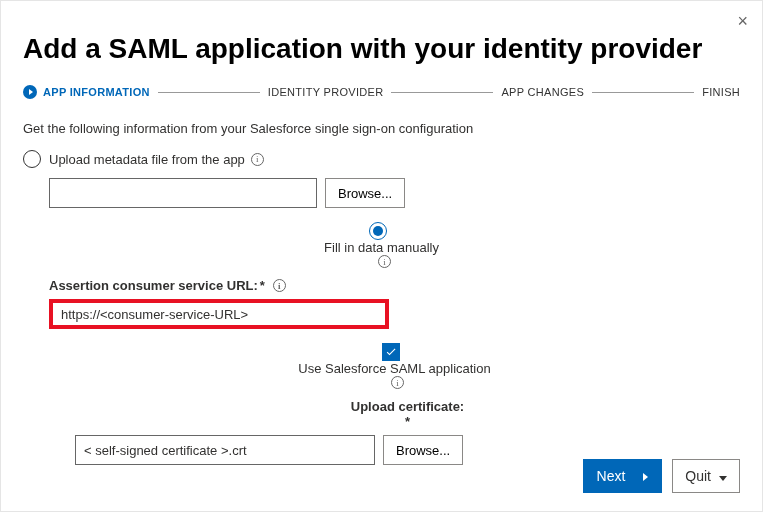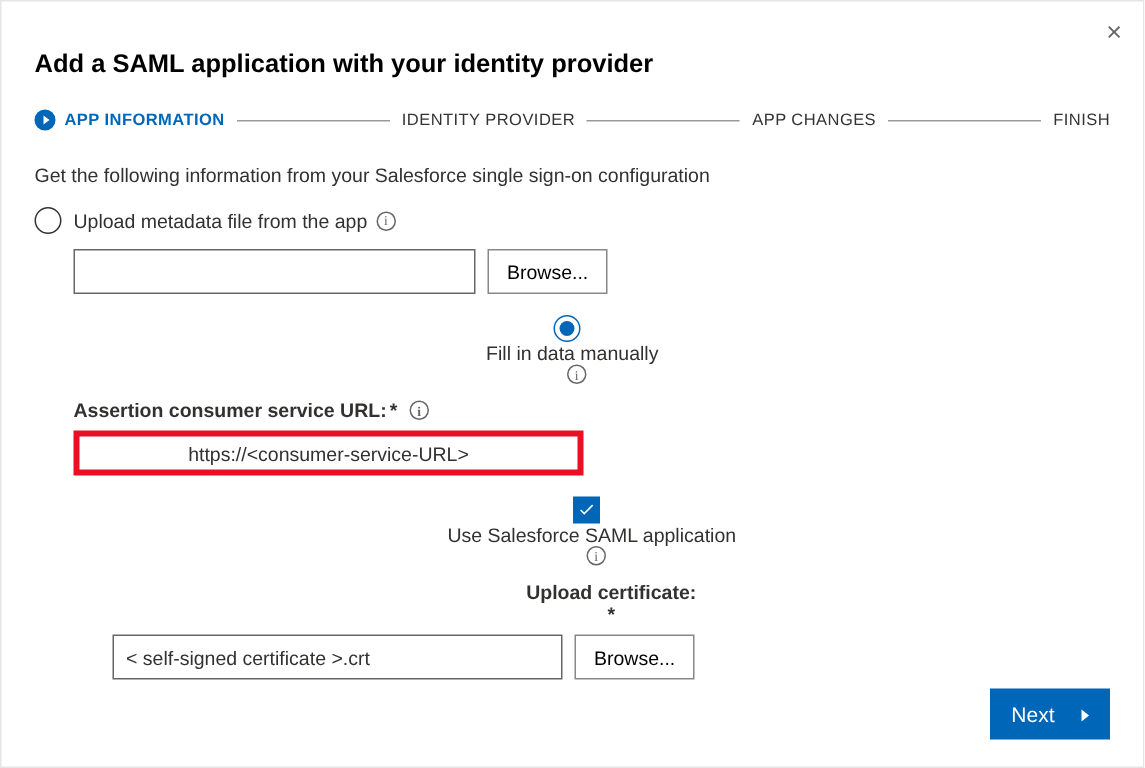--- a/index.html
+++ b/index.html
@@ -23,21 +23,21 @@
   .close {
     position: absolute;
     top: 10px;
     right: 14px;
     font-size: 18px;
     color: #666;
     cursor: pointer;
     font-weight: 300;
   }
   h1.title {
-    font-size: 17px;
+    font-size: 28px;
     font-weight: 600;
     margin: 14px 0 20px 0;
     color: #000;
   }
   .stepper {
     display: flex;
     align-items: center;
     margin-bottom: 22px;
     font-size: 11px;
     letter-spacing: .3px;
@@ -78,21 +78,21 @@
   .text-input {
     border:1px solid #666; height:30px; padding:0 8px; font-size:13px;
     font-family:inherit; color:#323130; background:#fff;
   }
   .file-row { display:flex; align-items:stretch; gap:8px; margin-bottom:6px;}
   .file-row .text-input { width:268px; }
   .browse-btn {
     border:1px solid #8a8886; background:#fff; padding:0 12px; font-size:13px;
     display:flex; align-items:center; cursor:pointer; height:30px;
   }
-  .highlight-red { border:4px solid #e81123 !important;text-align:center; }
+  .highlight-red { border:4px solid #e81123 !important; }
   .acs-input { width:340px; }
   .cert-row .text-input { width:300px; }
   .footer {
     position:absolute; bottom:18px; right:22px; display:flex; gap:10px;
   }
   .btn-primary {
     background:#0067b8; color:#fff; border:none; padding:0 14px; height:34px;
     font-size:14px; display:flex; align-items:center; gap:16px; cursor:pointer;
   }
   .btn-secondary {
@@ -181,15 +181,19 @@
         <button class="browse-btn">Browse...</button>
       </div>
     </div>
   </div>
 
   <div class="footer">
     <button class="btn-primary">
       <span>Next</span>
       <span class="chev-right"></span>
     </button>
+    <button class="btn-secondary">
+      <span>Quit</span>
+      <span class="chev-down"></span>
+    </button>
   </div>
 
 </div>
 
 </body></html>

